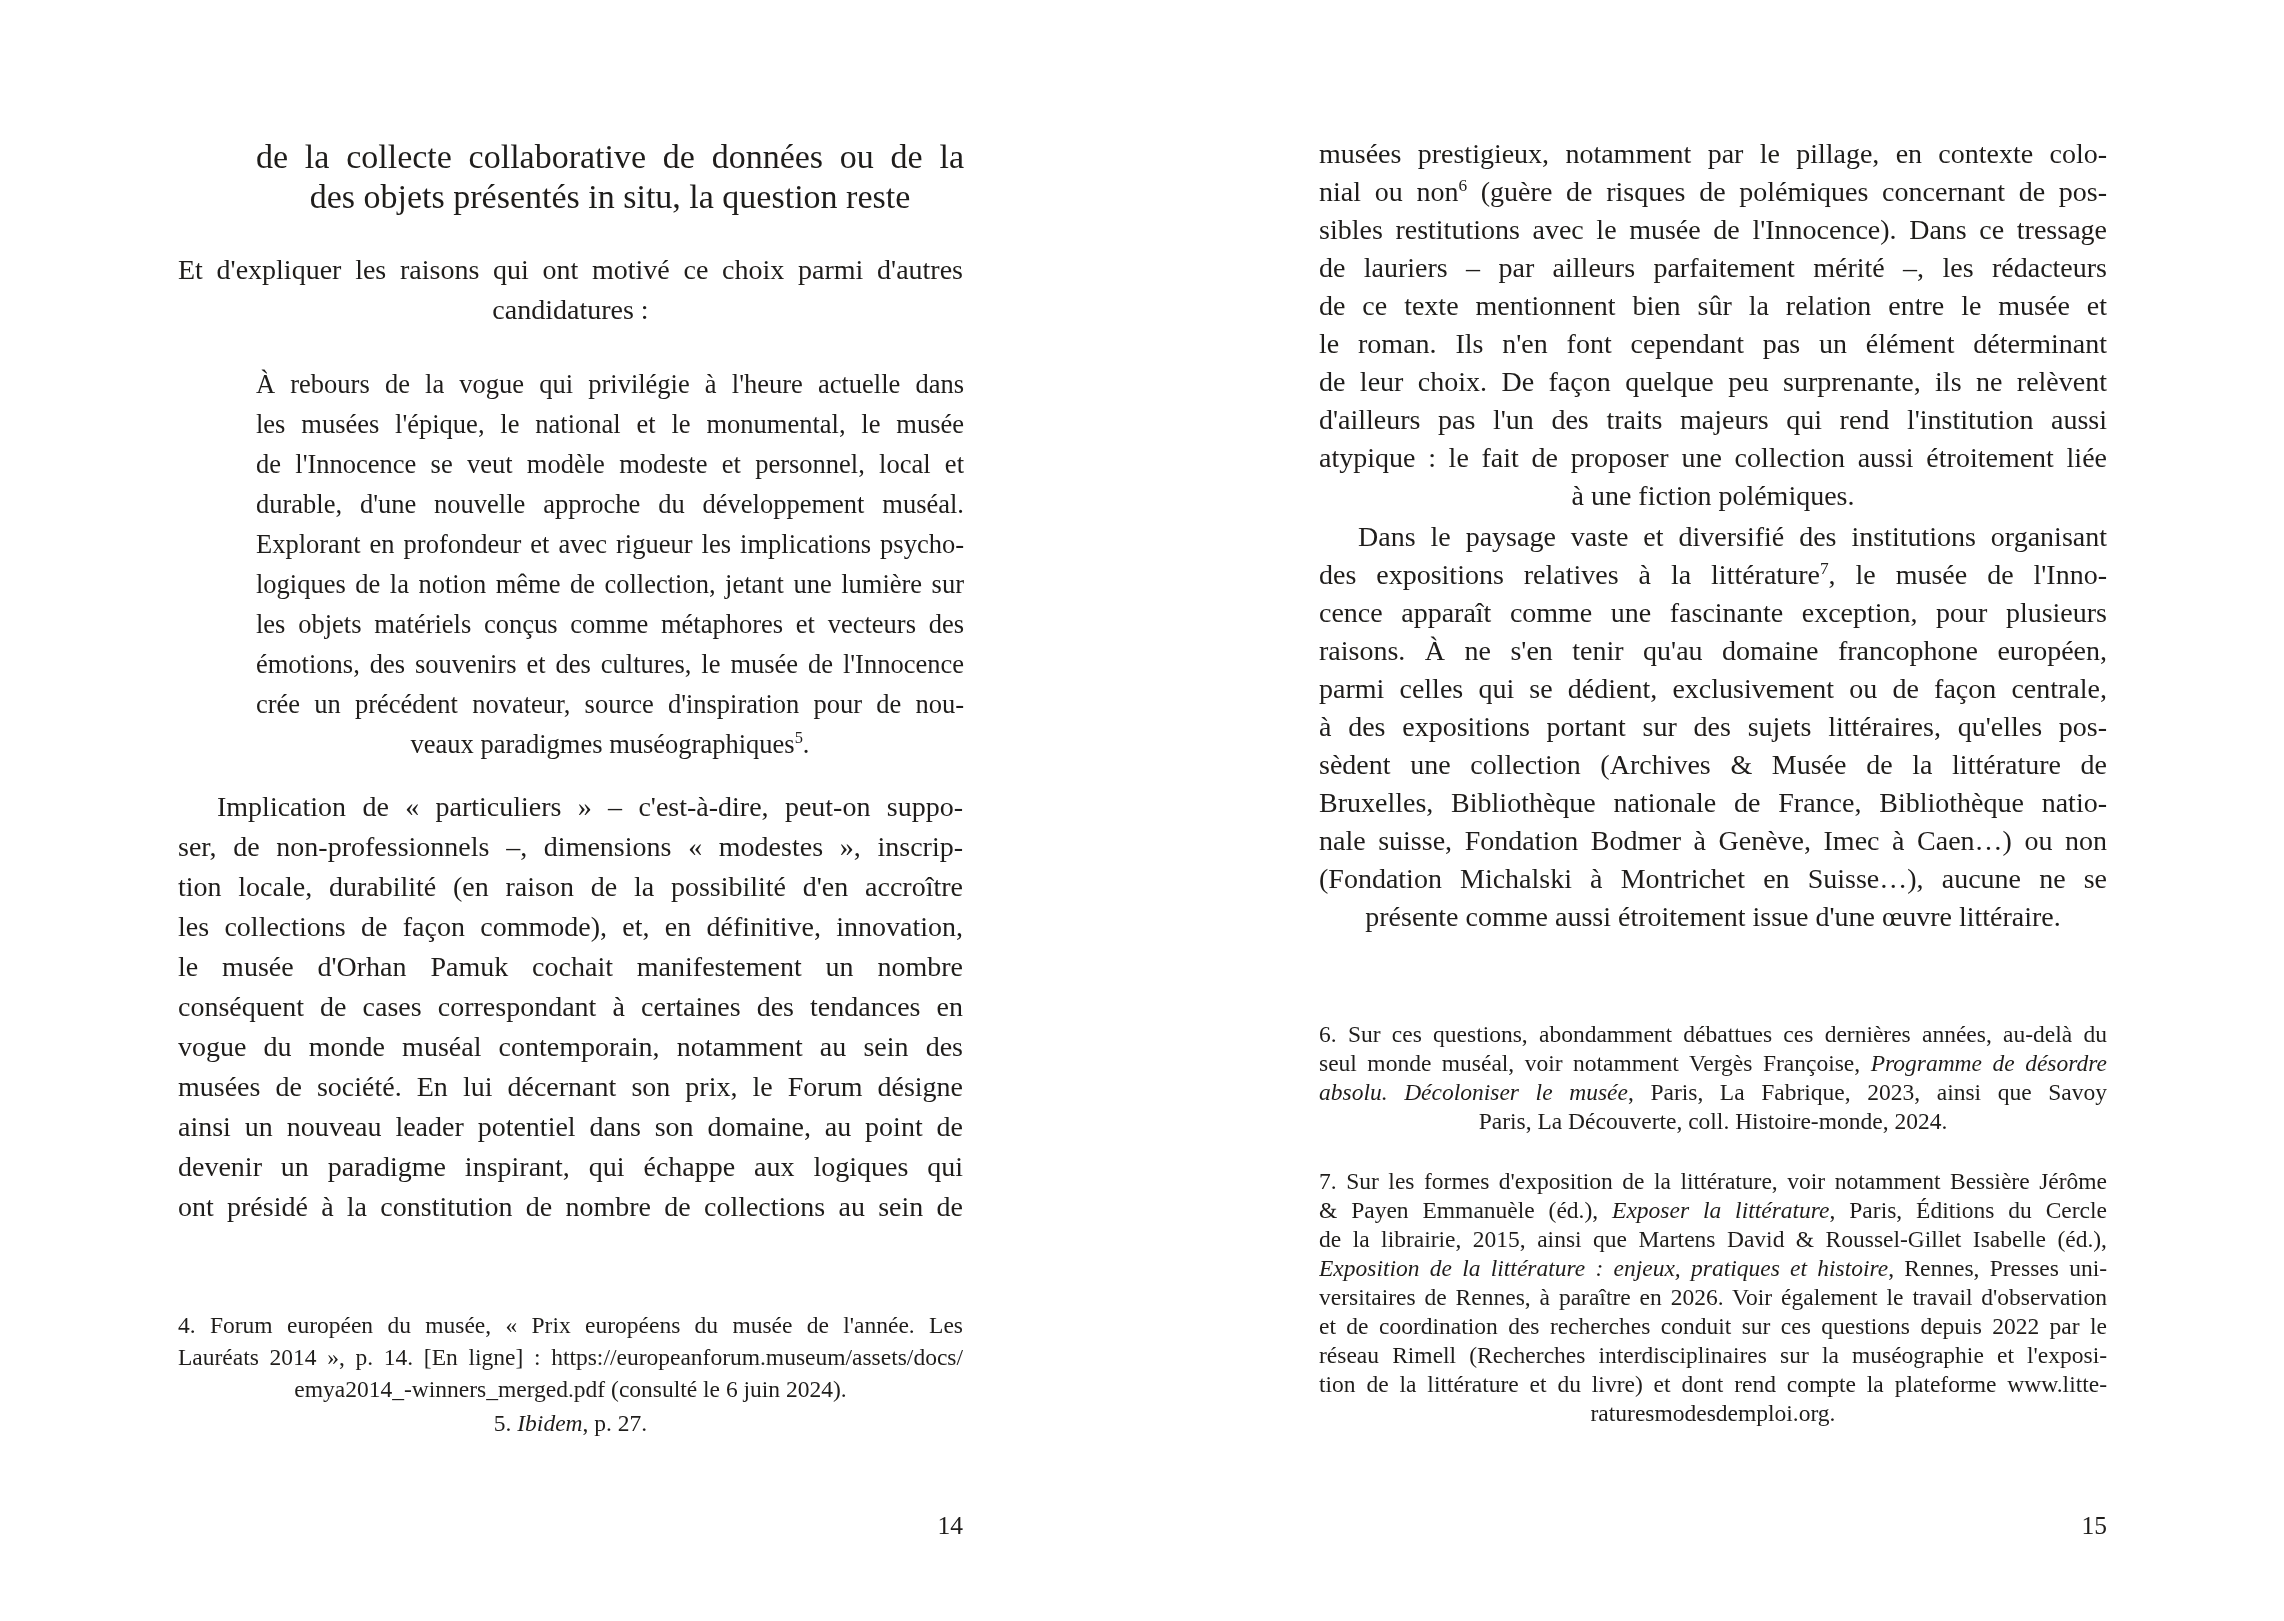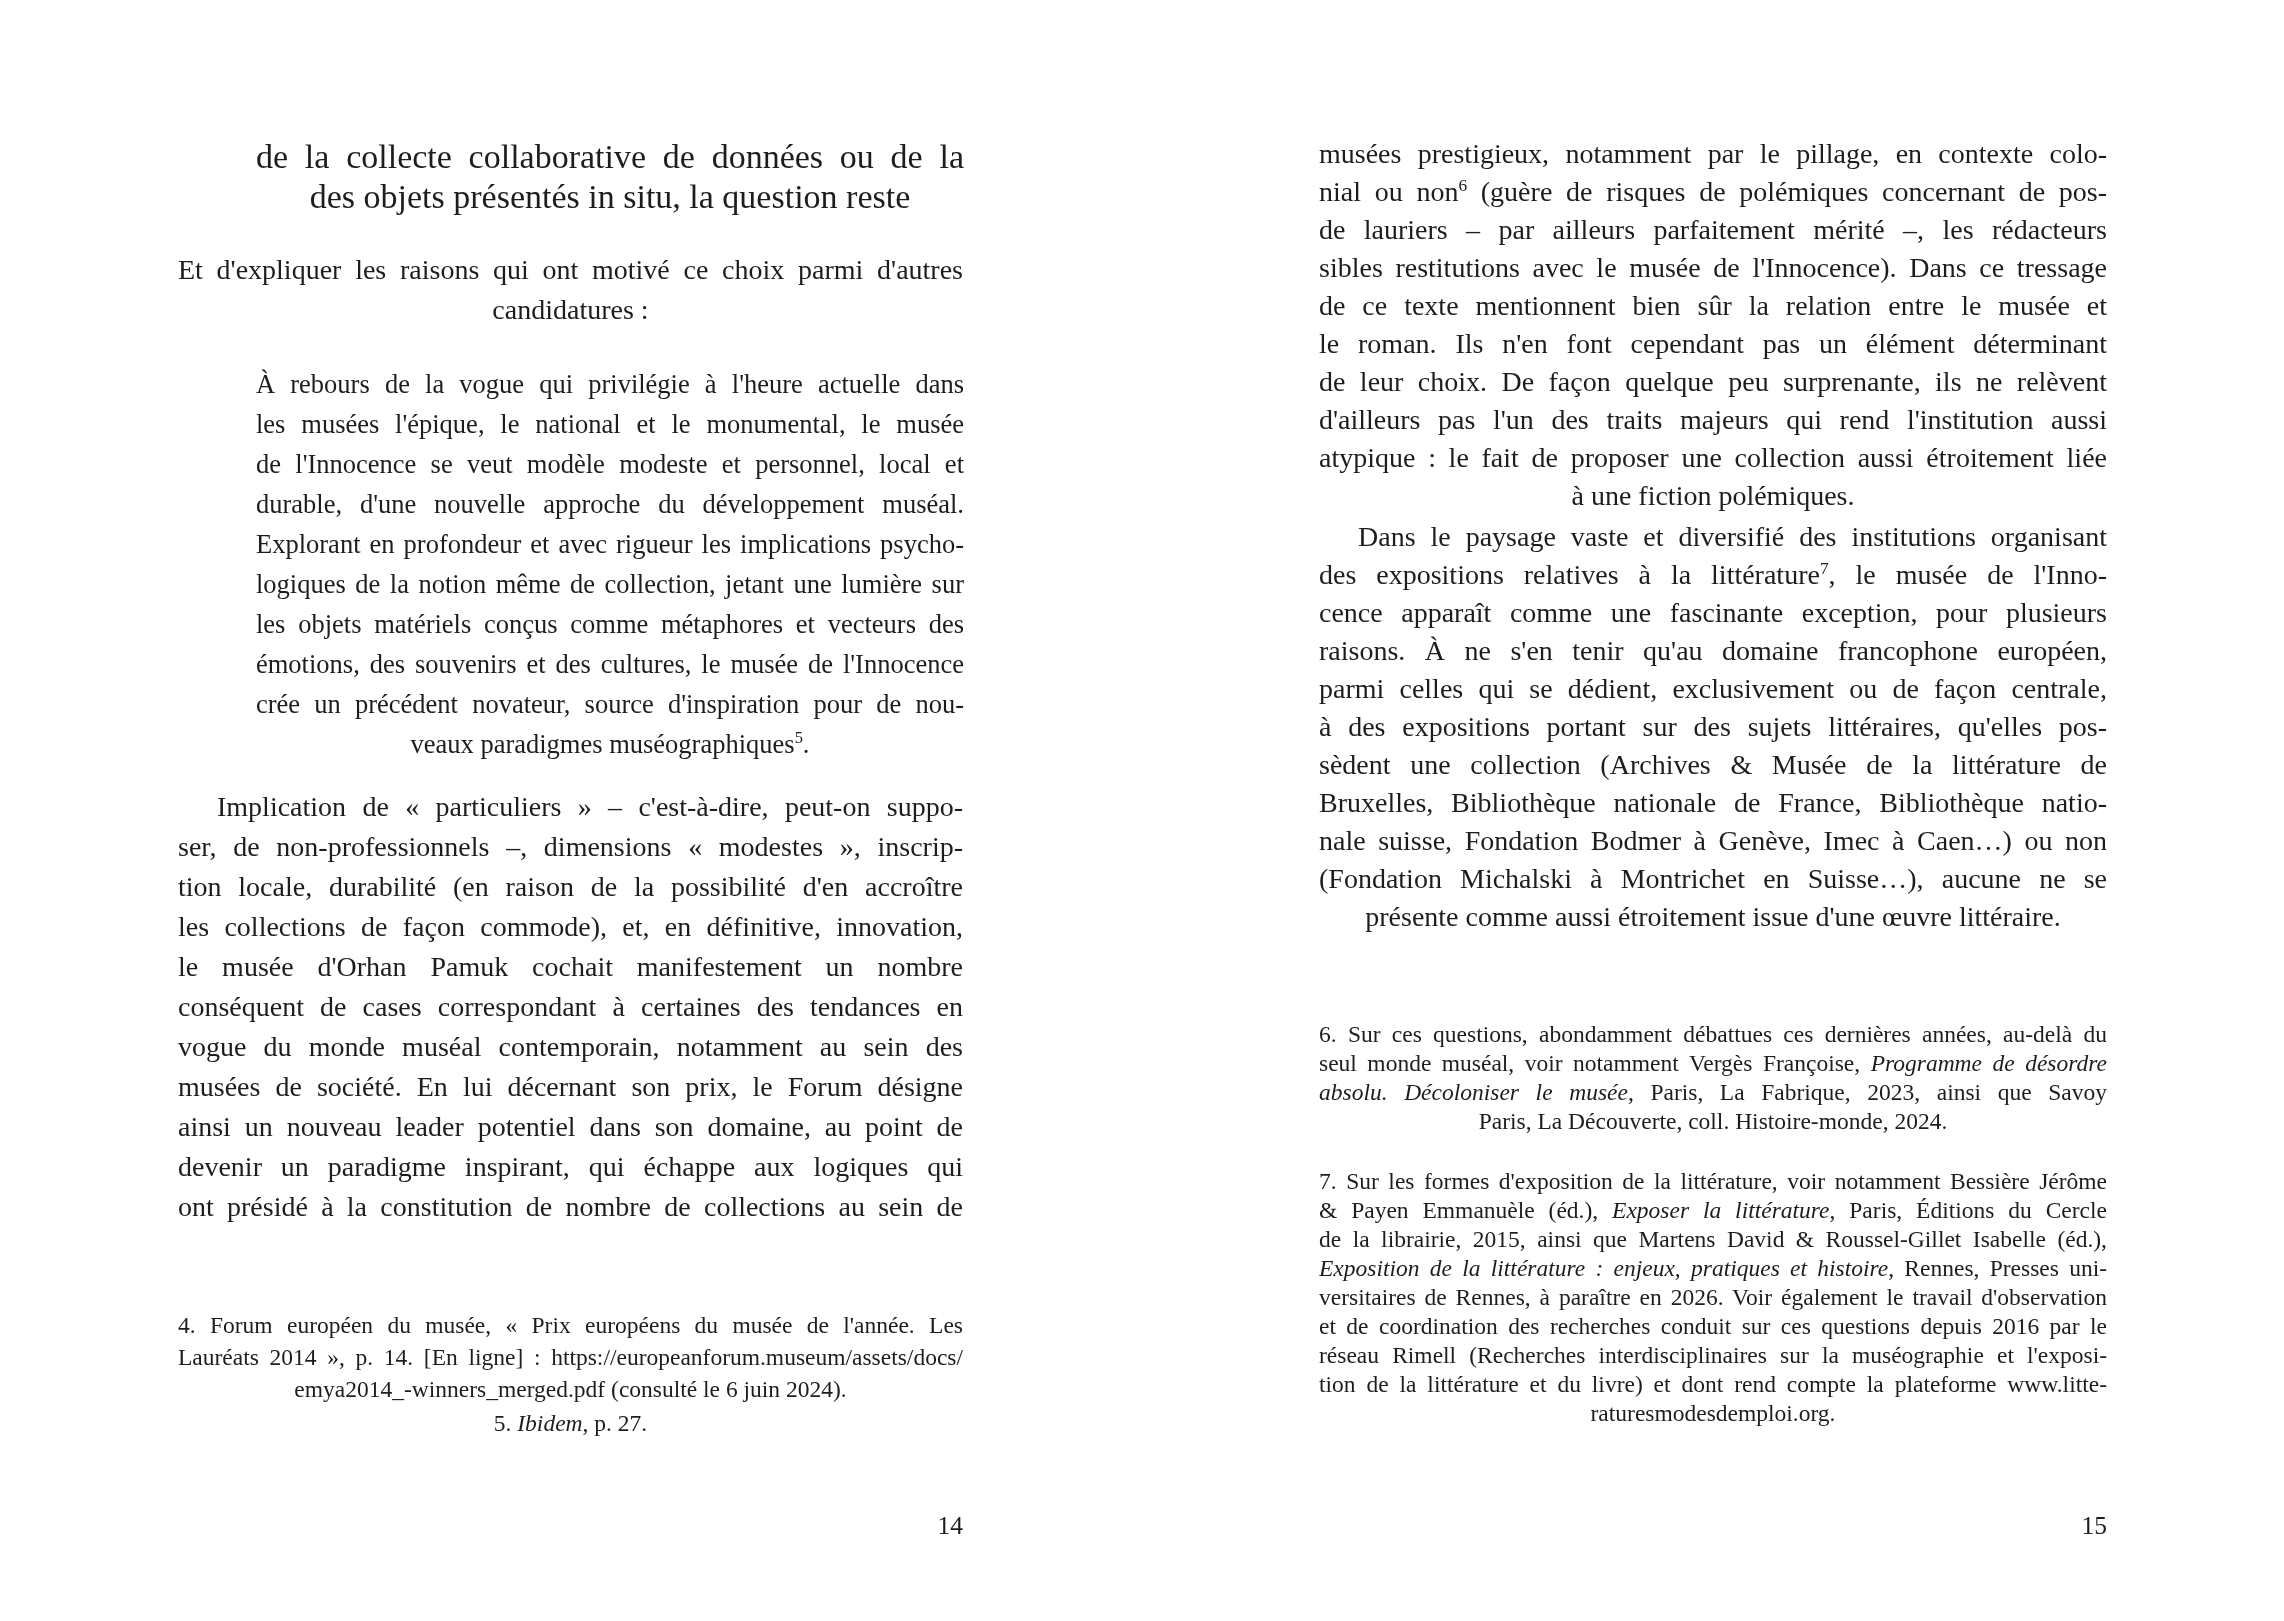--- a/index.html
+++ b/index.html
@@ -99,22 +99,22 @@
   <div class="blk fn5">
       <div class="line flush">5. <i>Ibidem</i>, p. 27.</div>
     </div>
   <div class="pagenum pn-left">14</div>
 </section>
 
 <section>
   <div class="blk rp1">
       <div class="line">musées prestigieux, notamment par le pillage, en contexte colo-</div>
       <div class="line">nial ou non<sup>6</sup> (guère de risques de polémiques concernant de pos-</div>
+      <div class="line">sibles restitutions avec le musée de l'Innocence). Dans ce tressage</div>
       <div class="line">de lauriers – par ailleurs parfaitement mérité –, les rédacteurs</div>
-      <div class="line">sibles restitutions avec le musée de l'Innocence). Dans ce tressage</div>
       <div class="line">de ce texte mentionnent bien sûr la relation entre le musée et</div>
       <div class="line">le roman. Ils n'en font cependant pas un élément déterminant</div>
       <div class="line">de leur choix. De façon quelque peu surprenante, ils ne relèvent</div>
       <div class="line">d'ailleurs pas l'un des traits majeurs qui rend l'institution aussi</div>
       <div class="line">atypique : le fait de proposer une collection aussi étroitement liée</div>
       <div class="line flush">à une fiction polémiques.</div>
     </div>
   <div class="blk rp2">
       <div class="line indent">Dans le paysage vaste et diversifié des institutions organisant</div>
       <div class="line">des expositions relatives à la littérature<sup>7</sup>, le musée de l'Inno-</div>
@@ -133,20 +133,20 @@
       <div class="line">seul monde muséal, voir notamment Vergès Françoise, <i>Programme de désordre</i></div>
       <div class="line"><i>absolu. Décoloniser le musée</i>, Paris, La Fabrique, 2023, ainsi que Savoy</div>
       <div class="line flush">Paris, La Découverte, coll. Histoire-monde, 2024.</div>
     </div>
   <div class="blk fn7">
       <div class="line">7. Sur les formes d'exposition de la littérature, voir notamment Bessière Jérôme</div>
       <div class="line">&amp; Payen Emmanuèle (éd.), <i>Exposer la littérature</i>, Paris, Éditions du Cercle</div>
       <div class="line">de la librairie, 2015, ainsi que Martens David &amp; Roussel-Gillet Isabelle (éd.),</div>
       <div class="line"><i>Exposition de la littérature : enjeux, pratiques et histoire</i>, Rennes, Presses uni-</div>
       <div class="line">versitaires de Rennes, à paraître en 2026. Voir également le travail d'observation</div>
-      <div class="line">et de coordination des recherches conduit sur ces questions depuis 2016 par le</div>
+      <div class="line">et de coordination des recherches conduit sur ces questions depuis 2022 par le</div>
       <div class="line">réseau Rimell (Recherches interdisciplinaires sur la muséographie et l'exposi-</div>
       <div class="line">tion de la littérature et du livre) et dont rend compte la plateforme www.litte-</div>
       <div class="line flush">raturesmodesdemploi.org.</div>
     </div>
   <div class="pagenum pn-right">15</div>
 </section>
 
 
 </body></html>

